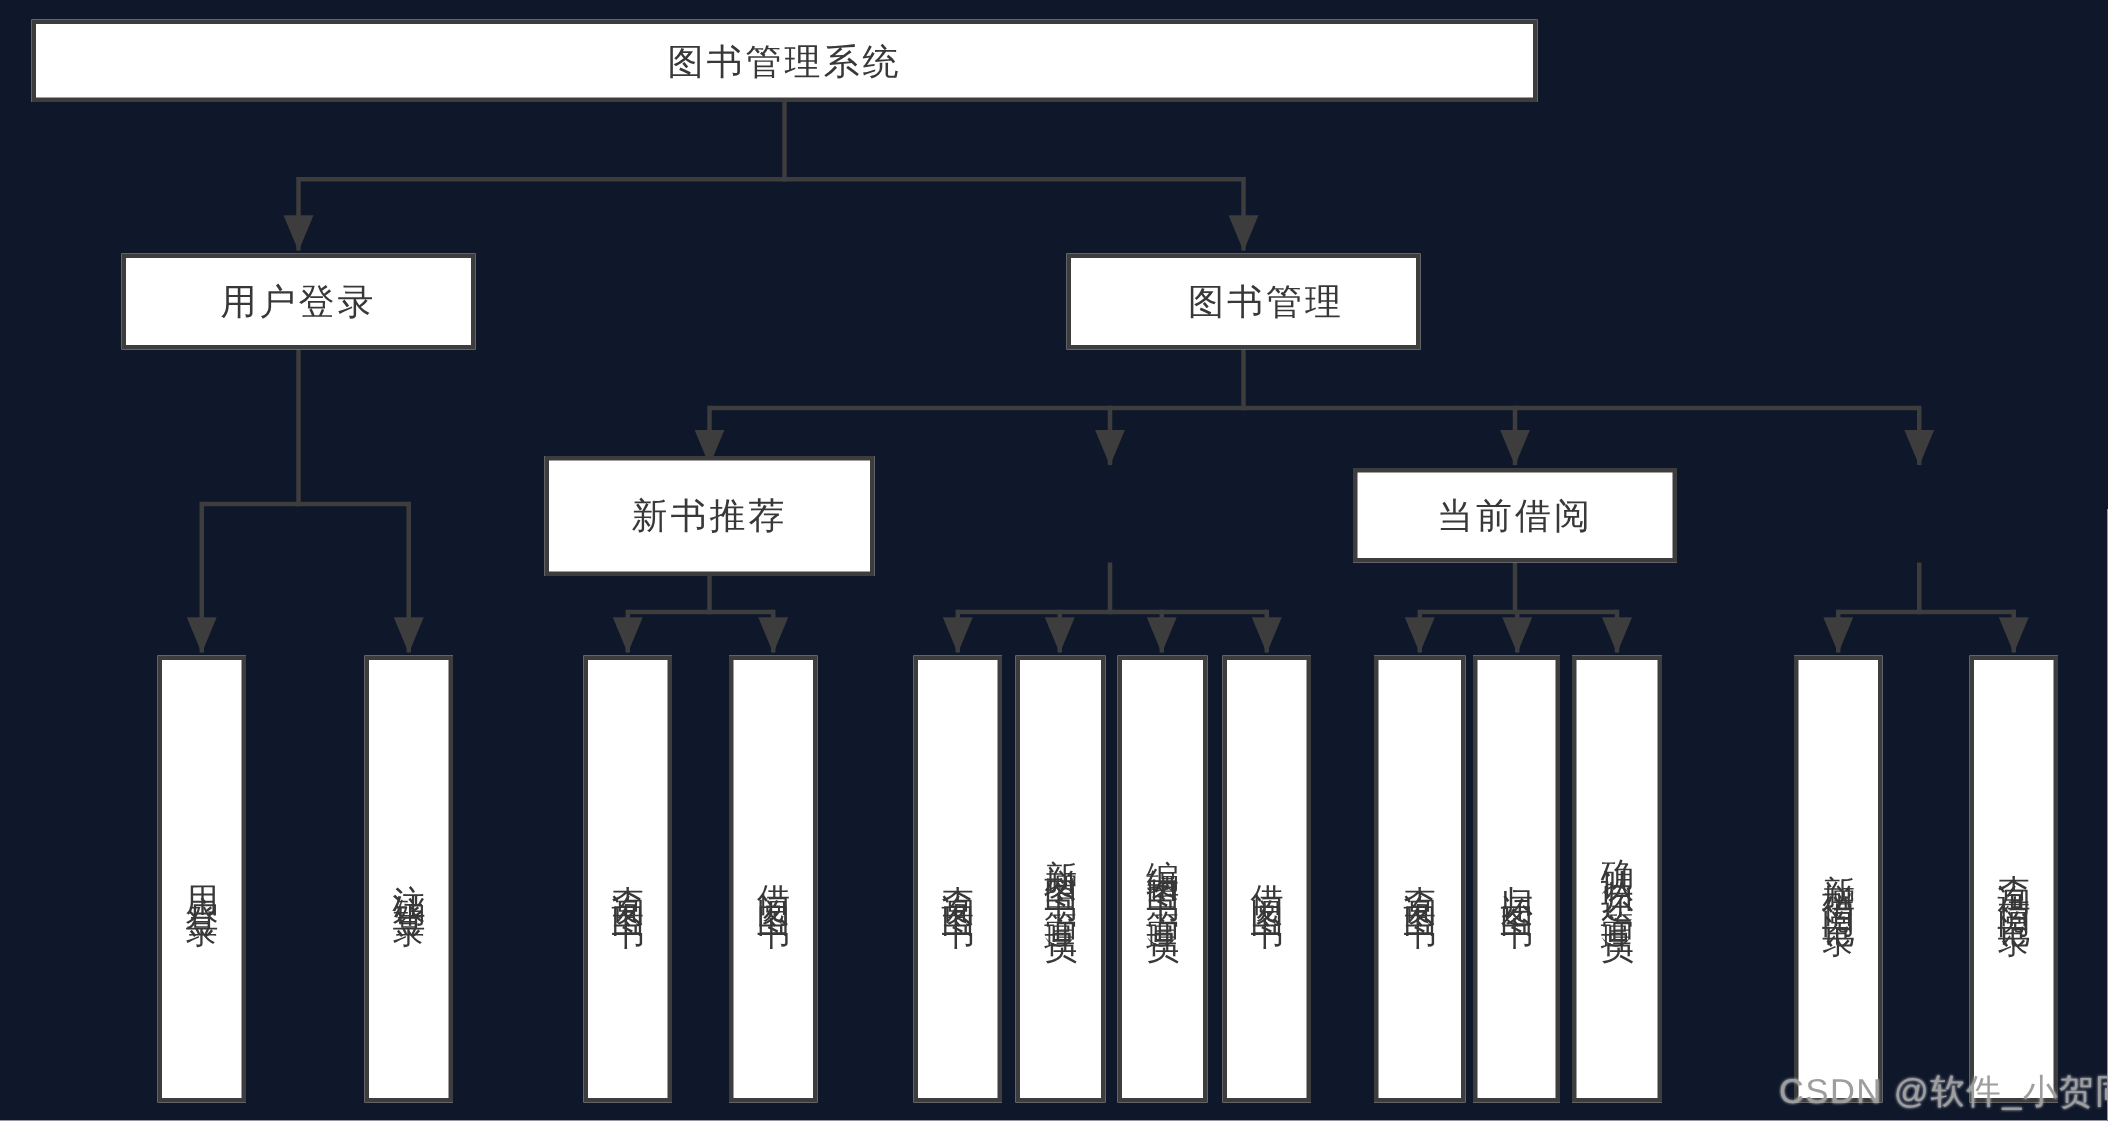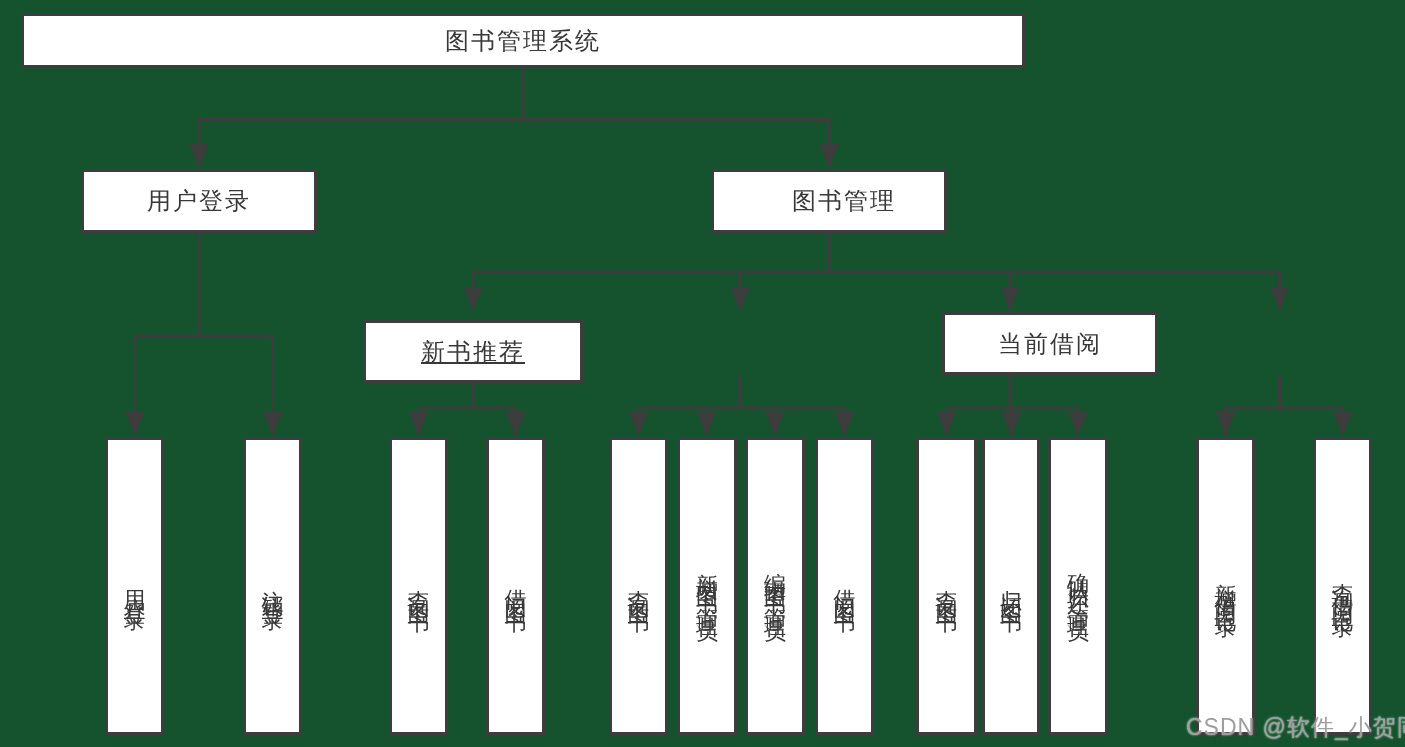--- a/index.html
+++ b/index.html
@@ -5,21 +5,21 @@
   html, body {
     margin: 0;
     padding: 0;
     background: #ffffff;
     font-family: "Liberation Sans", sans-serif;
   }
   .canvas {
     position: relative;
     width: 1405px;
     height: 747px;
-    background: #14532d;
+    background: #0f172a;
     overflow: hidden;
   }
   .connectors {
     position: absolute;
     left: 0;
     top: 0;
     width: 1405px;
     height: 747px;
     pointer-events: none;
   }
@@ -120,24 +120,24 @@
     <span>图书管理系统</span>
   </div>
 
   <div class="node hnode" style="left:81px; top:169px; width:236px; height:64px;">
     <span>用户登录</span>
   </div>
   <div class="node hnode" style="left:711px; top:169px; width:236px; height:64px;padding-left:30px;">
     <span>图书管理</span>
   </div>
 
-  <div class="node hnode" style="left:363px; top:320px; width:220px; height:63px;text-decoration:underline;">
+  <div class="node hnode" style="left:363px; top:304px; width:220px; height:80px;">
     <span>新书推荐</span>
   </div>
-  <div class="node hnode" style="left:902px; top:312px; width:216px; height:63px;margin-left:40px;">
+  <div class="node hnode" style="left:902px; top:312px; width:216px; height:63px;">
     <span>当前借阅</span>
   </div>
 
   <div class="node leaf" style="left:105px; top:437px; width:59px; height:298px;">
     <span>用户登录</span>
   </div>
   <div class="node leaf" style="left:243px; top:437px; width:59px; height:298px;">
     <span>注销登录</span>
   </div>
 

